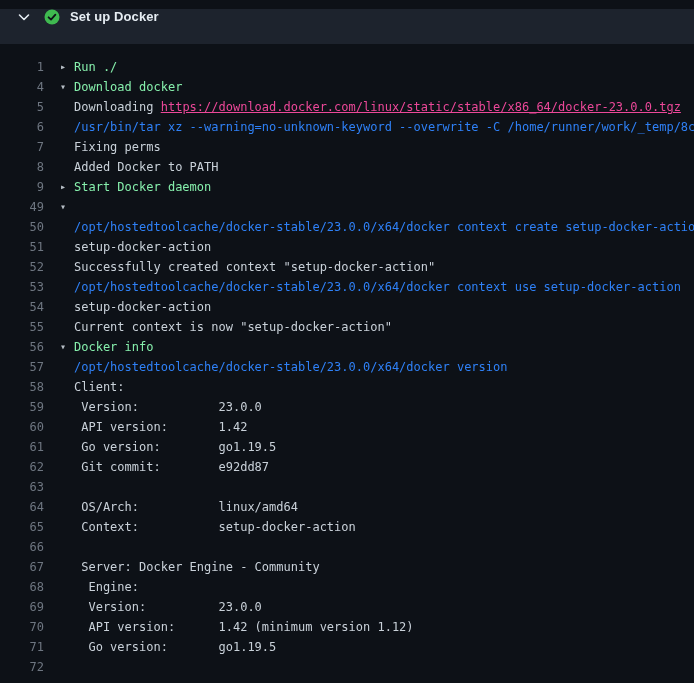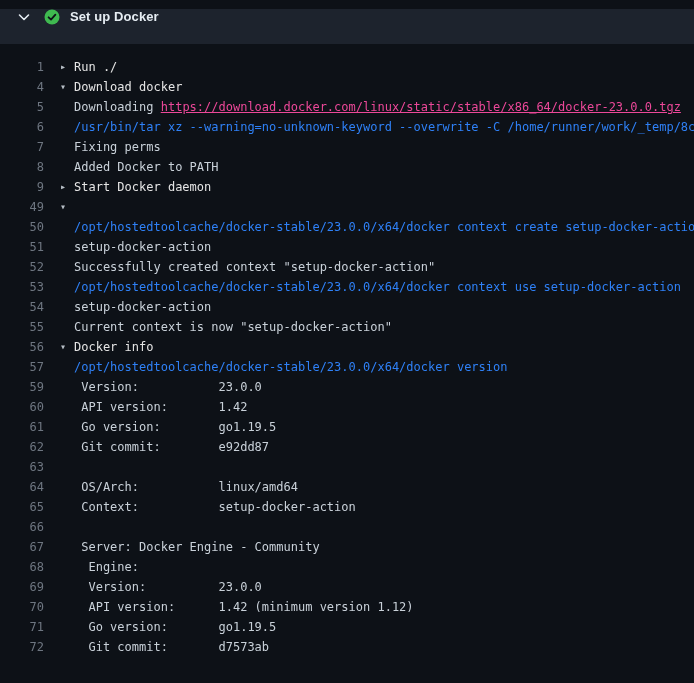--- a/index.html
+++ b/index.html
@@ -54,21 +54,21 @@
     color: #b7bfc7;
     font-size: 10px;
     line-height: 20px;
   }
   .cmd { color: #2f81f7; }
   a.log-link {
     color: #ec4899;
     text-decoration: underline;
     cursor: pointer;
   }
-  .grp { color: #e5e5e5; }
+  .grp { color: #86efac; }
 </style>
 </head>
 <body>
 
 <div class="step-header">
   <span class="chevron-wrap">
     <svg width="16" height="16" viewBox="0 0 16 16">
       <path d="M3.5 6 L8 10.5 L12.5 6" fill="none" stroke="#e6edf3" stroke-width="1.6" stroke-linecap="round" stroke-linejoin="round"></path>
     </svg>
   </span>
@@ -91,27 +91,28 @@
     <div class="row"><span class="num">9</span><span class="marker">▸</span><span class="grp">Start Docker daemon</span></div>
     <div class="row"><span class="num">49</span><span class="marker">▾</span></div>
     <div class="row"><span class="num">50</span><span class="marker"> </span><span class="cmd">/opt/hostedtoolcache/docker-stable/23.0.0/x64/docker context create setup-docker-action</span></div>
     <div class="row"><span class="num">51</span><span class="marker"> </span><span>setup-docker-action</span></div>
     <div class="row"><span class="num">52</span><span class="marker"> </span><span>Successfully created context "setup-docker-action"</span></div>
     <div class="row"><span class="num">53</span><span class="marker"> </span><span class="cmd">/opt/hostedtoolcache/docker-stable/23.0.0/x64/docker context use setup-docker-action</span></div>
     <div class="row"><span class="num">54</span><span class="marker"> </span><span>setup-docker-action</span></div>
     <div class="row"><span class="num">55</span><span class="marker"> </span><span>Current context is now "setup-docker-action"</span></div>
     <div class="row"><span class="num">56</span><span class="marker">▾</span><span class="grp">Docker info</span></div>
     <div class="row"><span class="num">57</span><span class="marker"> </span><span class="cmd">/opt/hostedtoolcache/docker-stable/23.0.0/x64/docker version</span></div>
+    <div class="row"><span class="num">58</span><span class="marker"> </span><span>Client:</span></div>
     <div class="row"><span class="num">59</span><span class="marker"> </span><span> Version:           23.0.0</span></div>
     <div class="row"><span class="num">60</span><span class="marker"> </span><span> API version:       1.42</span></div>
     <div class="row"><span class="num">61</span><span class="marker"> </span><span> Go version:        go1.19.5</span></div>
     <div class="row"><span class="num">62</span><span class="marker"> </span><span> Git commit:        e92dd87</span></div>
     <div class="row"><span class="num">63</span><span class="marker"> </span></div>
     <div class="row"><span class="num">64</span><span class="marker"> </span><span> OS/Arch:           linux/amd64</span></div>
     <div class="row"><span class="num">65</span><span class="marker"> </span><span> Context:           setup-docker-action</span></div>
     <div class="row"><span class="num">66</span><span class="marker"> </span><span></span></div>
     <div class="row"><span class="num">67</span><span class="marker"> </span><span> Server: Docker Engine - Community</span></div>
     <div class="row"><span class="num">68</span><span class="marker"> </span><span>  Engine:</span></div>
     <div class="row"><span class="num">69</span><span class="marker"> </span><span>  Version:          23.0.0</span></div>
     <div class="row"><span class="num">70</span><span class="marker"> </span><span>  API version:      1.42 (minimum version 1.12)</span></div>
     <div class="row"><span class="num">71</span><span class="marker"> </span><span>  Go version:       go1.19.5</span></div>
-    <div class="row"><span class="num">72</span><span class="marker"> </span><span>  Git commit:       d7573ab</span></div>
+    <div class="row"><span class="num">72</span><span class="marker"> </span></div>
   </div>
 
 </body></html>

